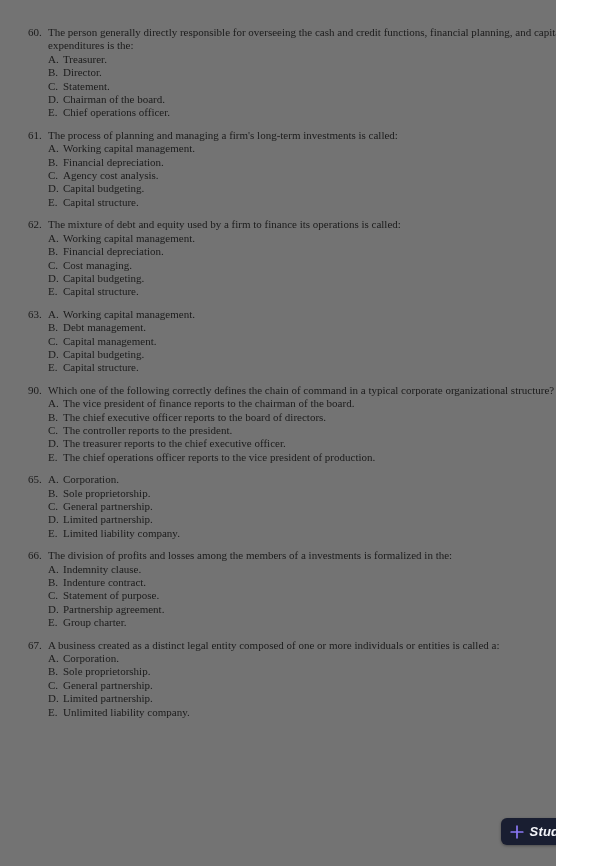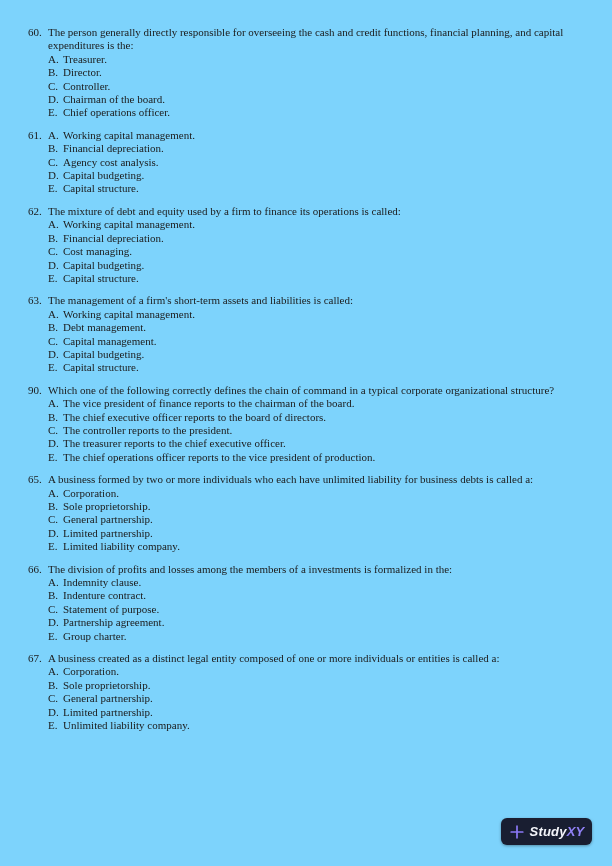--- a/index.html
+++ b/index.html
@@ -2,23 +2,23 @@
 <html><head>
 <meta charset="utf-8">
 <style>
   html, body {
     margin: 0;
     padding: 0;
     background: #ffffff;
   }
   .page {
     position: relative;
-    width: 612px;
+    width: 556px;
     height: 866px;
-    background: #7dd3fc;
+    background: #737373;
     overflow: hidden;
     font-family: "Liberation Serif", "DejaVu Serif", serif;
     color: #1b1b1b;
   }
   .questions {
     position: absolute;
     top: 26px;
     left: 28px;
     width: 552px;
   }
@@ -96,39 +96,40 @@
     <span class="opt-text">Treasurer.</span>
   </div>
 
   <div class="option">
     <span class="opt-letter">B.</span>
     <span class="opt-text">Director.</span>
   </div>
 
   <div class="option">
     <span class="opt-letter">C.</span>
-    <span class="opt-text">Controller.</span>
+    <span class="opt-text">Statement.</span>
   </div>
 
   <div class="option">
     <span class="opt-letter">D.</span>
     <span class="opt-text">Chairman of the board.</span>
   </div>
 
   <div class="option">
     <span class="opt-letter">E.</span>
     <span class="opt-text">Chief operations officer.</span>
   </div>
 </div>
     </div>
   </div>
 
   <div class="question">
     <div class="q-num">61.</div>
     <div class="q-body">
+      <div class="q-text">The process of planning and managing a firm's long-term investments is called:</div>
       <div class="q-options">
   <div class="option">
     <span class="opt-letter">A.</span>
     <span class="opt-text">Working capital management.</span>
   </div>
 
   <div class="option">
     <span class="opt-letter">B.</span>
     <span class="opt-text">Financial depreciation.</span>
   </div>
@@ -180,21 +181,20 @@
     <span class="opt-letter">E.</span>
     <span class="opt-text">Capital structure.</span>
   </div>
 </div>
     </div>
   </div>
 
   <div class="question">
     <div class="q-num">63.</div>
     <div class="q-body">
-      <div class="q-text">The management of a firm's short-term assets and liabilities is called:</div>
       <div class="q-options">
   <div class="option">
     <span class="opt-letter">A.</span>
     <span class="opt-text">Working capital management.</span>
   </div>
 
   <div class="option">
     <span class="opt-letter">B.</span>
     <span class="opt-text">Debt management.</span>
   </div>
@@ -246,21 +246,20 @@
     <span class="opt-letter">E.</span>
     <span class="opt-text">The chief operations officer reports to the vice president of production.</span>
   </div>
 </div>
     </div>
   </div>
 
   <div class="question">
     <div class="q-num">65.</div>
     <div class="q-body">
-      <div class="q-text">A business formed by two or more individuals who each have unlimited liability for business debts is called a:</div>
       <div class="q-options">
   <div class="option">
     <span class="opt-letter">A.</span>
     <span class="opt-text">Corporation.</span>
   </div>
 
   <div class="option">
     <span class="opt-letter">B.</span>
     <span class="opt-text">Sole proprietorship.</span>
   </div>

